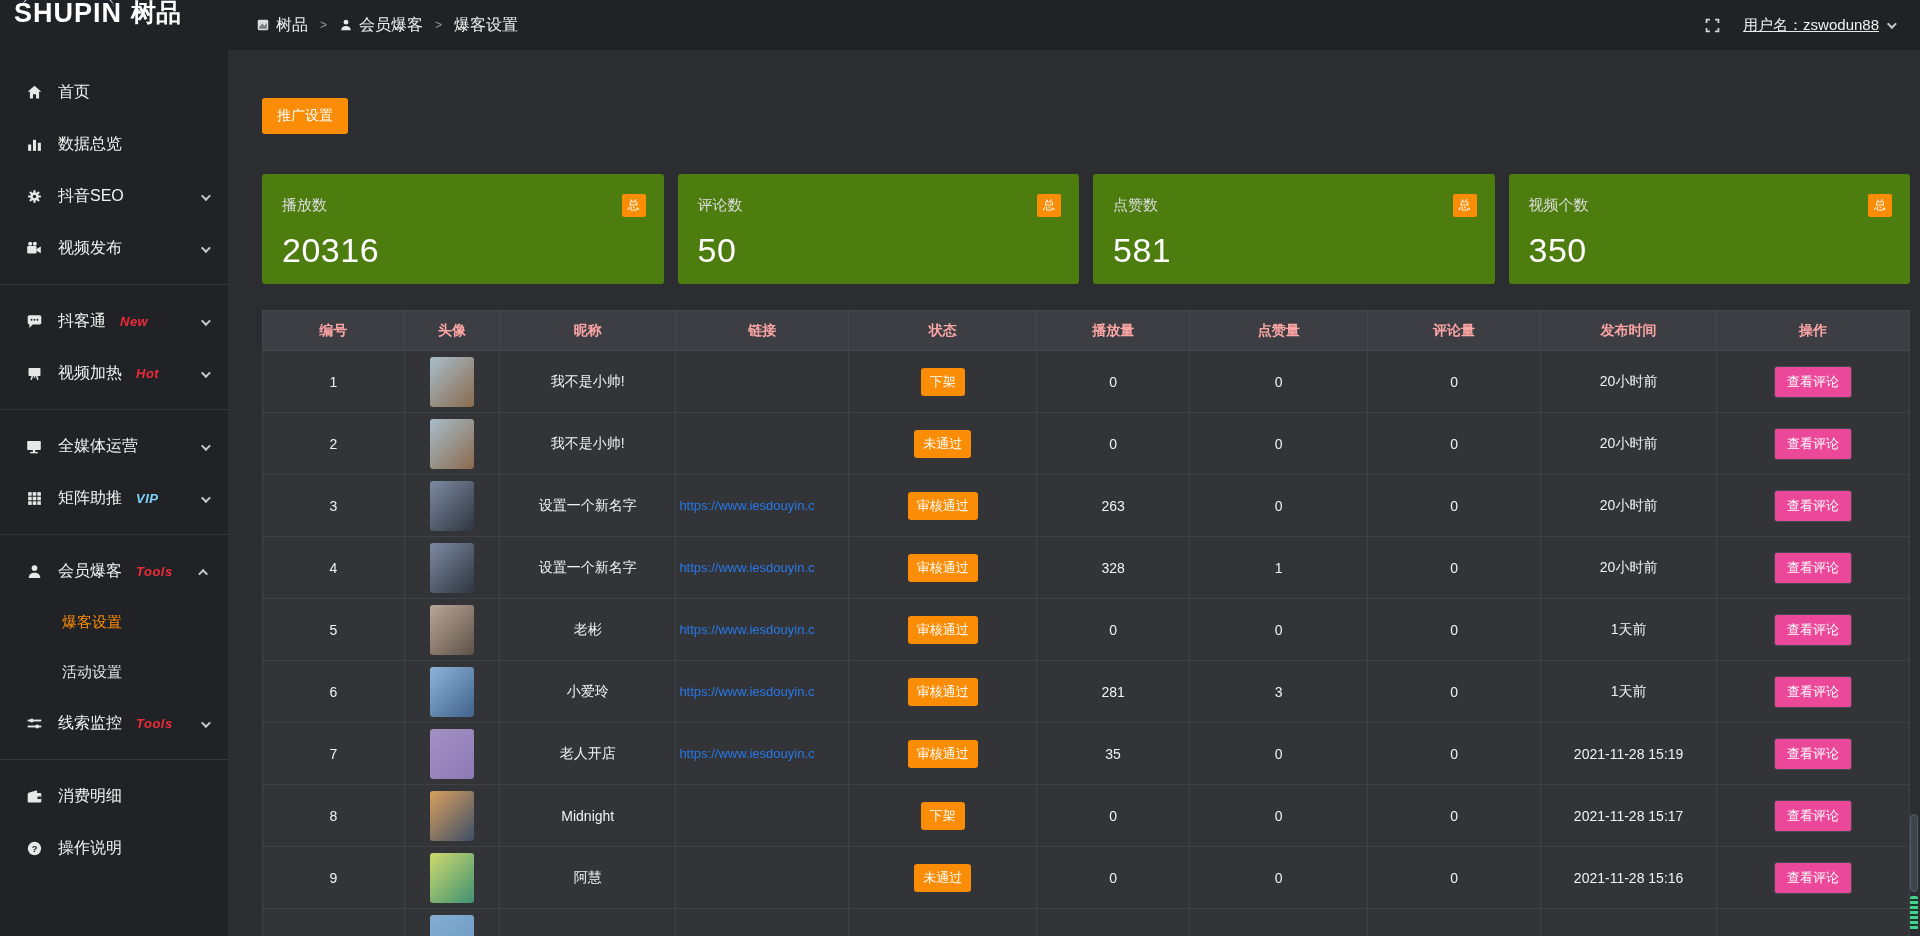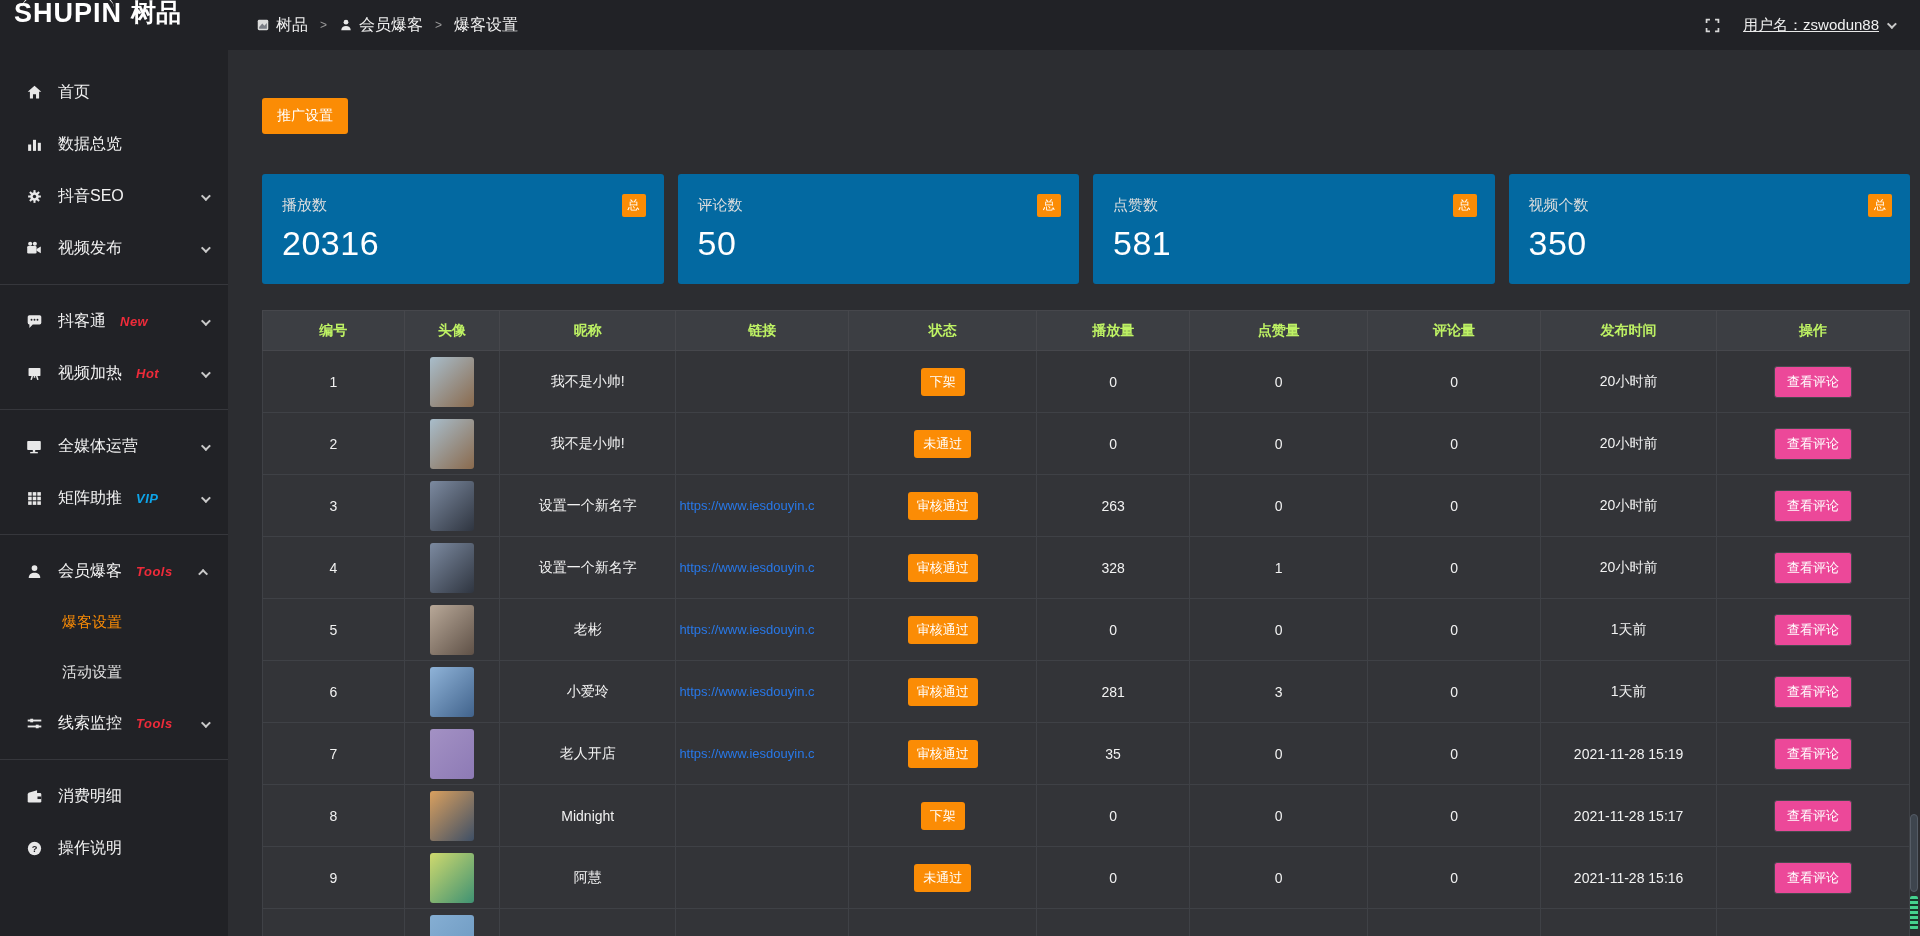--- a/index.html
+++ b/index.html
@@ -43,27 +43,27 @@
   .topbar-right { margin-left:auto; display:flex; align-items:center; gap:22px;text-decoration:underline; }
   .username { font-size:15px; color:#f0f0f0; display:flex; align-items:center; gap:8px; cursor:pointer; }
   
   .content { position:absolute; left:228px; right:0; top:50px; bottom:0; padding:0 10px 0 34px; overflow:hidden; }
   .promo-btn {
     margin-top:48px; display:inline-block; background:#fb8c05; color:#fff; border:none;
     font-size:14px; padding:9px 15px; border-radius:3px; cursor:pointer;
     font-family:"Liberation Sans","DejaVu Sans",sans-serif;
   }
   .cards { display:flex; gap:14px; margin-top:40px; }
-  .card { flex:1; background:#0369a1; border-radius:3px; height:110px; padding:22px 20px; position:relative; }
+  .card { flex:1; background:#4d7c0f; border-radius:3px; height:110px; padding:22px 20px; position:relative; }
   .card-label { font-size:15px; color:#dedede; }
-  .card-value { font-size:34px; color:#fff; margin-top:9px; letter-spacing:.5px; }
+  .card-value { font-size:34px; color:#fff; margin-top:16px; letter-spacing:.5px; }
   .card-badge { position:absolute; top:20px; right:18px; background:#fb8c05; color:#fff; font-size:12px; padding:3px 6px; border-radius:2px; }
   
   table { width:100%; margin-top:26px; border-collapse:collapse; table-layout:fixed; background:#333438; }
-  th { height:40px; background:#3c3e43; font-size:14px; font-weight:bold; color:#bef264; border:1px solid #46474c; }
+  th { height:40px; background:#3c3e43; font-size:14px; font-weight:bold; color:#fca5a5; border:1px solid #46474c; }
   td { height:62px; text-align:center; font-size:14px; color:#f2f2f2; border:1px solid #3f4146; }
   .avatar { width:44px; height:50px; border-radius:3px; margin:0 auto; }
   .status-btn { display:inline-block; background:#fb8c05; color:#fff; font-size:13px; padding:5px 9px; border-radius:3px; cursor:pointer; white-space:nowrap; }
   .link-text { display:block; color:#2878e8; font-size:13px; text-align:left; padding-left:3px; white-space:nowrap; overflow:hidden; cursor:pointer; }
   .action-btn {
     background:#ec4899; border:1px solid #48494f; color:#fff; font-size:13px;
     padding:6px 12px; border-radius:3px; cursor:pointer; white-space:nowrap;
     font-family:"Liberation Sans","DejaVu Sans",sans-serif;
   }
   
@@ -178,21 +178,21 @@
             <rect x="13.3" y="2.5" width="4.2" height="4.2"></rect>
             <rect x="2.5" y="7.9" width="4.2" height="4.2"></rect>
             <rect x="7.9" y="7.9" width="4.2" height="4.2"></rect>
             <rect x="13.3" y="7.9" width="4.2" height="4.2"></rect>
             <rect x="2.5" y="13.3" width="4.2" height="4.2"></rect>
             <rect x="7.9" y="13.3" width="4.2" height="4.2"></rect>
             <rect x="13.3" y="13.3" width="4.2" height="4.2"></rect>
           </svg>
         </span>
         <span>矩阵助推</span>
-        <span class="nav-badge" style="color: #0ea5e9;">VIP</span>
+        <span class="nav-badge" style="color: #7dd3fc;">VIP</span>
         <span class="nav-chev"><span class="chev down"></span></span>
       </div>
       <div class="nav-divider"></div>
       <div class="nav-item">
         <span class="nav-icon">
           <svg width="17" height="17" viewBox="0 0 20 20" fill="#e8e8e8">
             <circle cx="10" cy="6" r="3.4"></circle>
             <path d="M3.2 17.5 c0-3.8 3-6 6.8-6 s6.8 2.2 6.8 6 z"></path>
           </svg>
         </span>

